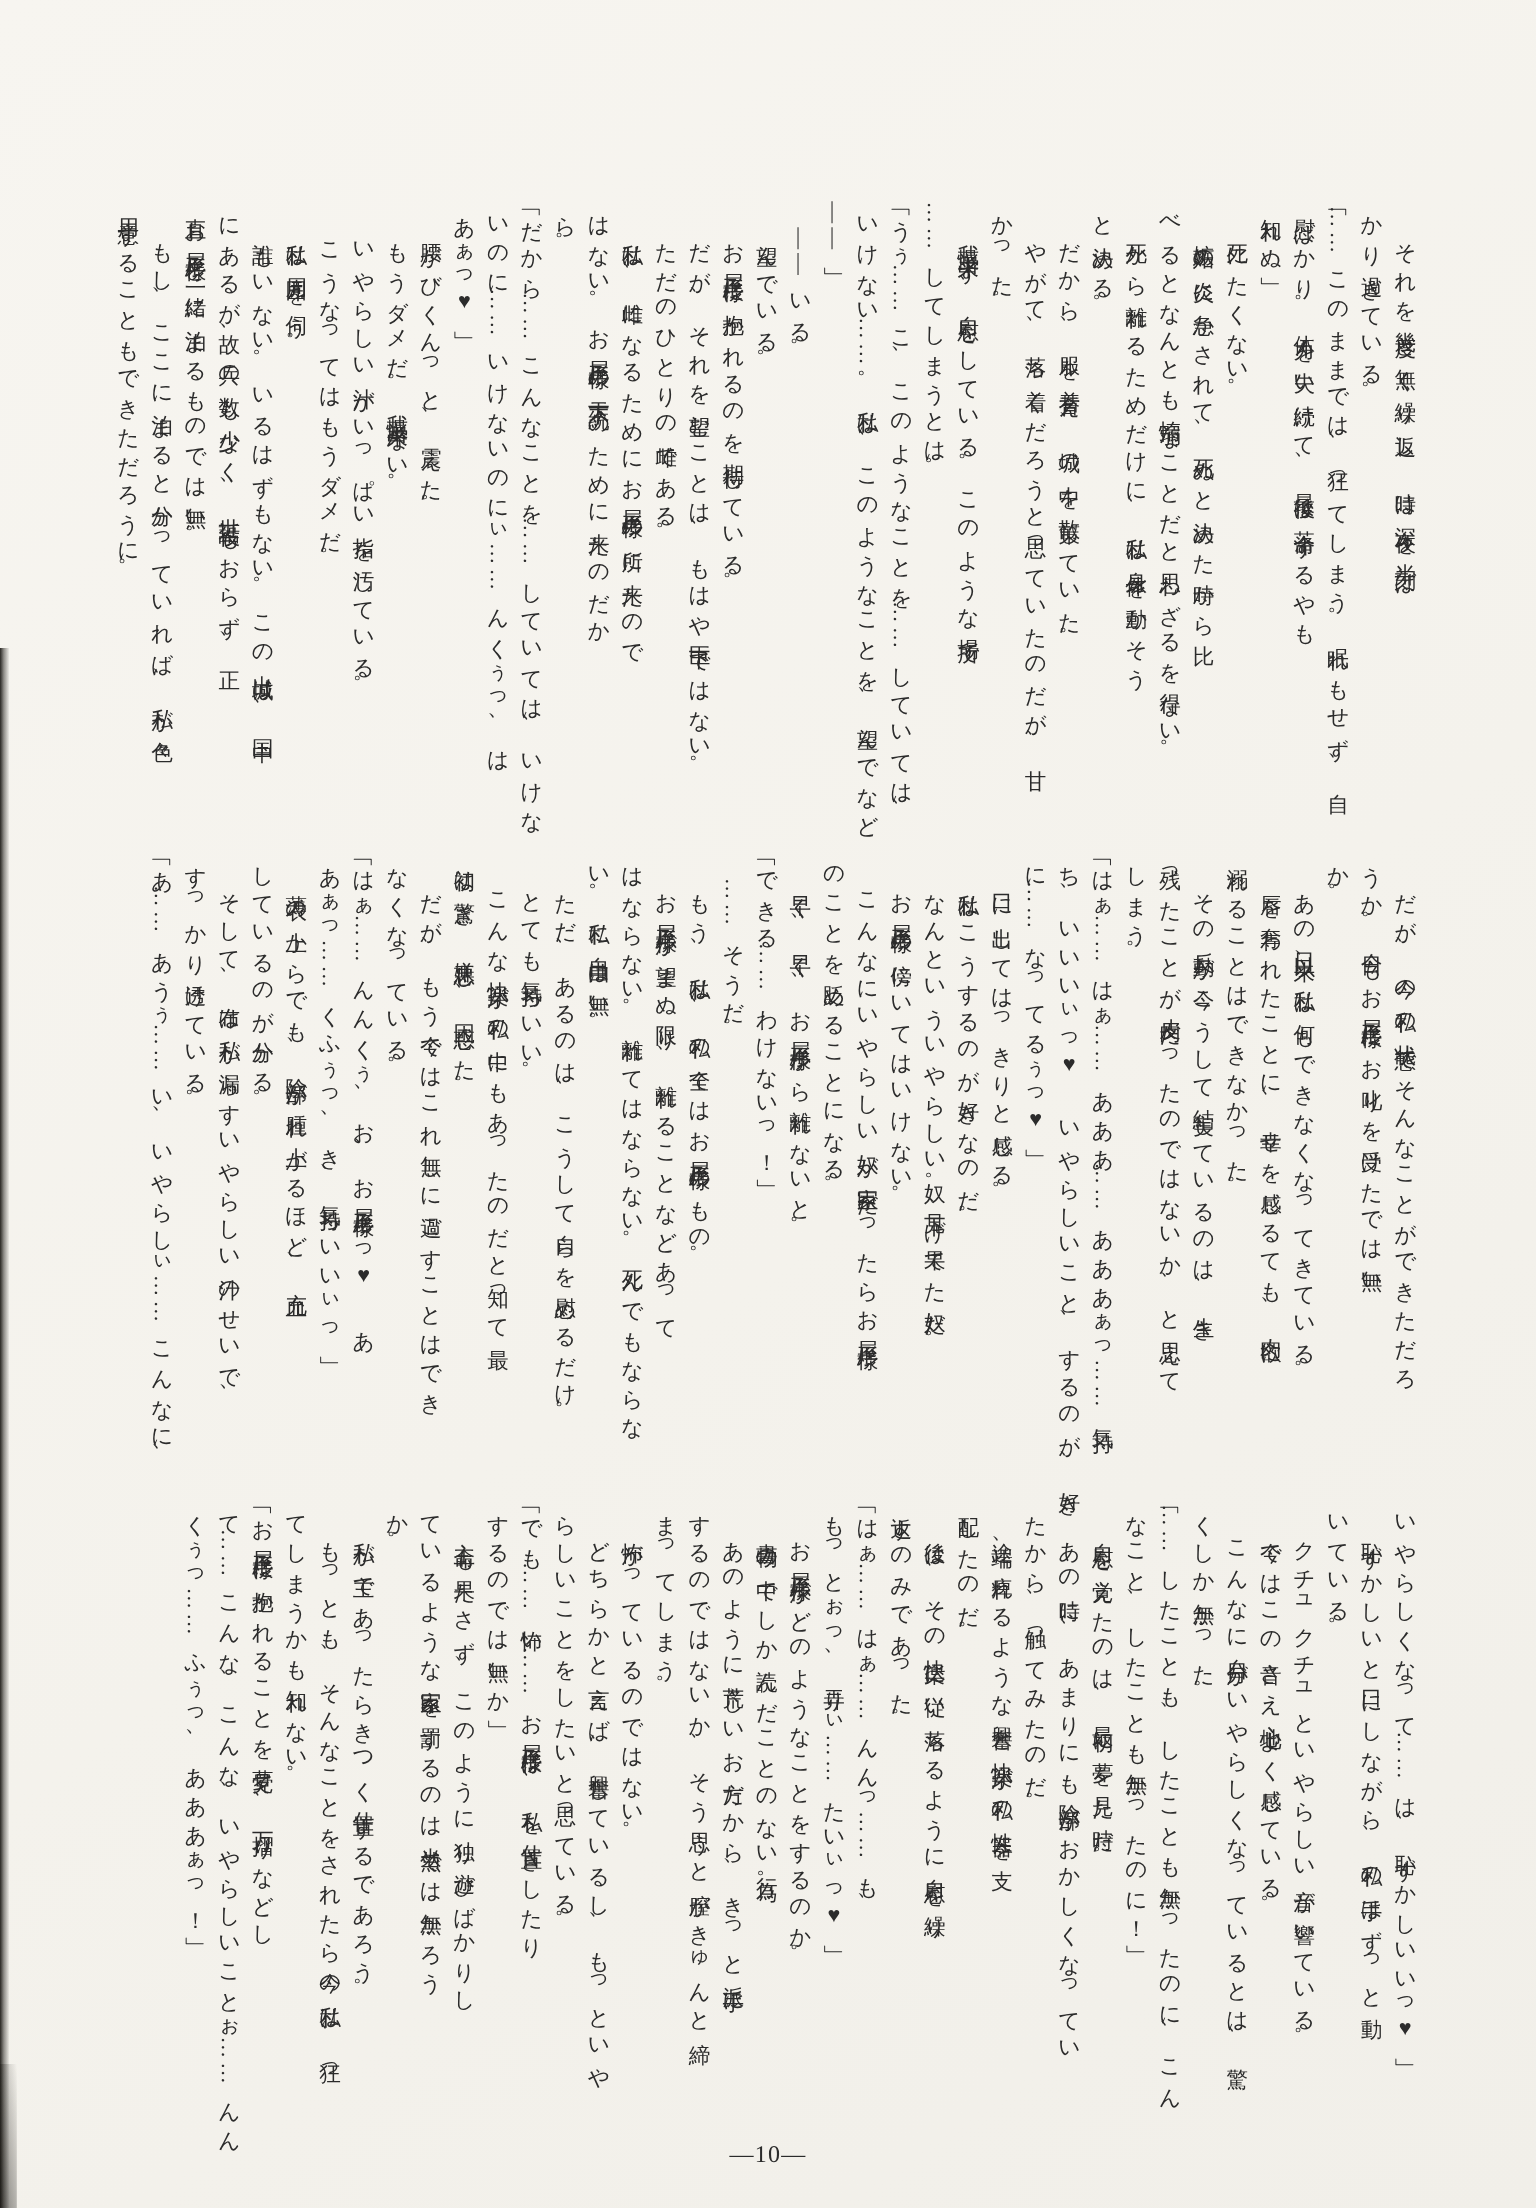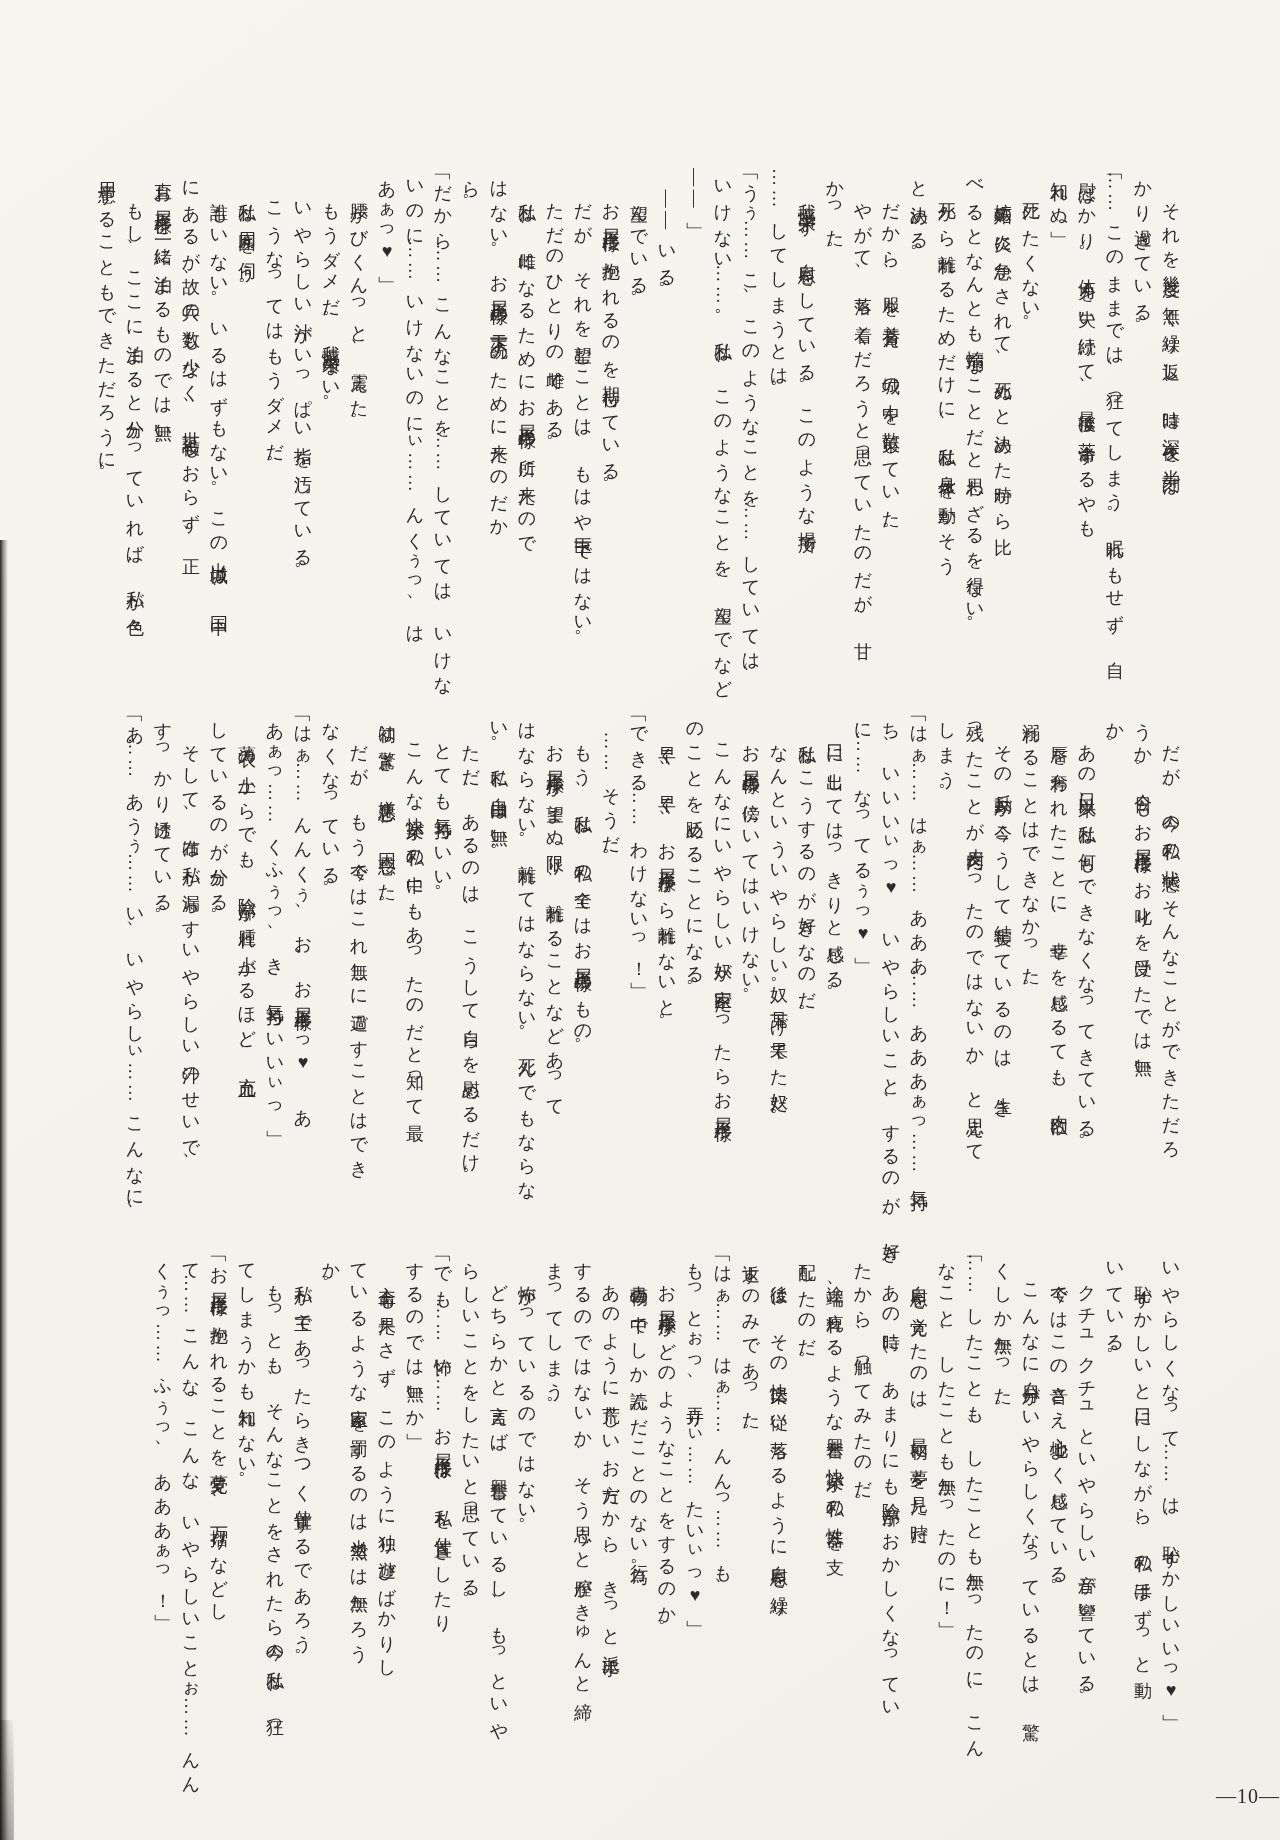--- a/index.html
+++ b/index.html
@@ -28,21 +28,21 @@
     line-height:28px;
     white-space:nowrap;
   }
   .band-top{top:168px;}
   .band-middle{top:710px;}
   .band-bottom{top:1250px;}
   .page-number{
     position:absolute;
     left:0;right:0;
     bottom:32px;
-    text-align:right;
+    text-align:center;
     font-size:20px;
     letter-spacing:1px;
     color:#2b2b2b;
   }
   .edge-shadow{
     position:absolute;
     left:0;top:540px;bottom:0;width:8px;
     background:linear-gradient(to right,rgba(18,16,12,0.9) 0%,rgba(18,16,12,0.45) 40%,rgba(18,16,12,0) 100%);
   }
   .edge-shadow-corner{

